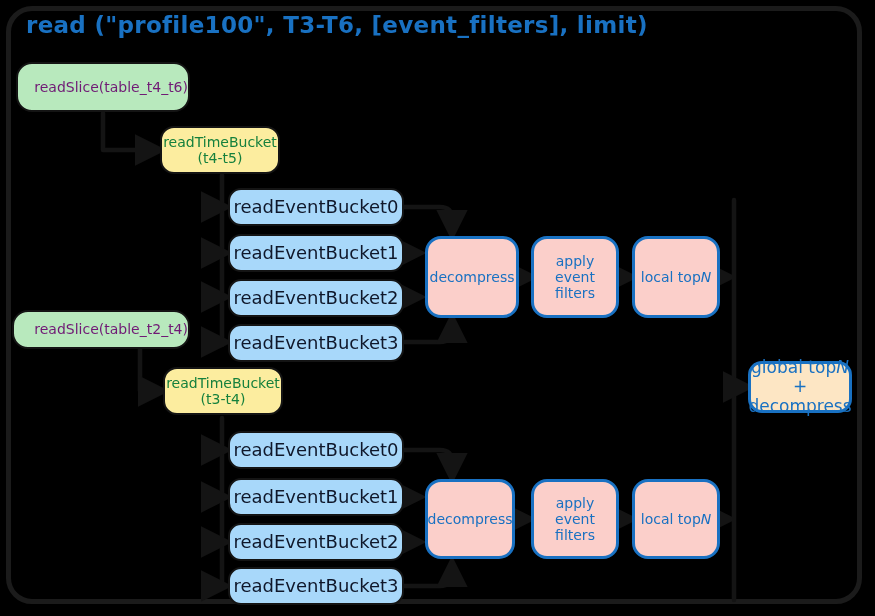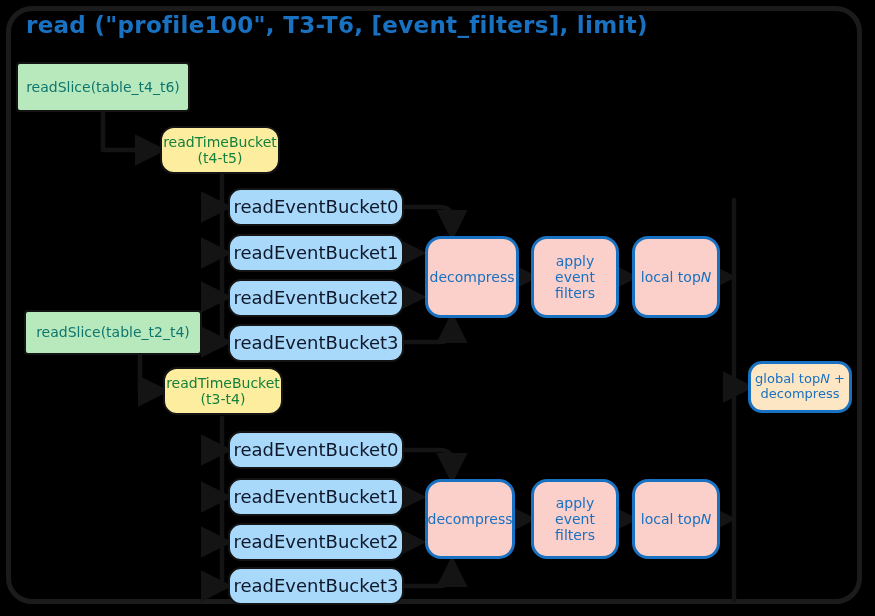--- a/index.html
+++ b/index.html
@@ -43,23 +43,24 @@
     align-items: center;
     justify-content: center;
     text-align: center;
     border-radius: 14px;
     line-height: 1.15;
     white-space: pre-line;
   }
   .node-green {
     background: #b8e9bd;
     border: 2px solid #141414;
-    color: #0f766e;
+    color: #701a75;
     font-size: 14px;
-    border-radius: 4px;
+    border-radius: 16px;
+    justify-content: flex-end;
   }
   .node-yellow {
     background: #fced9f;
     border: 2px solid #141414;
     color: #15803d;
     font-size: 14px;
     border-radius: 14px;
   }
   .node-blue {
     background: #a8d8fa;
@@ -72,21 +73,21 @@
     background: #fbcfca;
     border: 3px solid #1971c2;
     color: #1971c2;
     font-size: 14px;
     border-radius: 16px;
   }
   .node-cream {
     background: #fde6c4;
     border: 3px solid #1971c2;
     color: #1971c2;
-    font-size: 13px;
+    font-size: 17px;
     border-radius: 14px;
   }
   .title {
     position: absolute;
     left: 26px;
     top: 12px;
     color: #1971c2;
     font-size: 23px;
     font-family: "DejaVu Sans", sans-serif;
     font-weight: 600;
@@ -148,21 +149,21 @@
       <path d="M 734 387 L 748 387" marker-end="url(#arrow)"></path>
     </g>
   </svg>
 
   <div class="title">read ("profile100", T3-T6, [event_filters], limit)</div>
 
   <div class="node node-green" style="left:16px; top:62px; width:174px; height:50px;">
     <span>readSlice(table_t4_t6)</span>
   </div>
 
-  <div class="node node-green" style="left:24px; top:310px; width:178px; height:45px;">
+  <div class="node node-green" style="left:12px; top:310px; width:178px; height:39px;">
     <span>readSlice(table_t2_t4)</span>
   </div>
 
   <div class="node node-yellow" style="left:160px; top:126px; width:120px; height:48px; flex-direction:column;">
     <span>readTimeBucket</span>
     <span>(t4-t5)</span>
   </div>
 
   <div class="node node-yellow" style="left:163px; top:367px; width:120px; height:48px; flex-direction:column;">
     <span>readTimeBucket</span>

